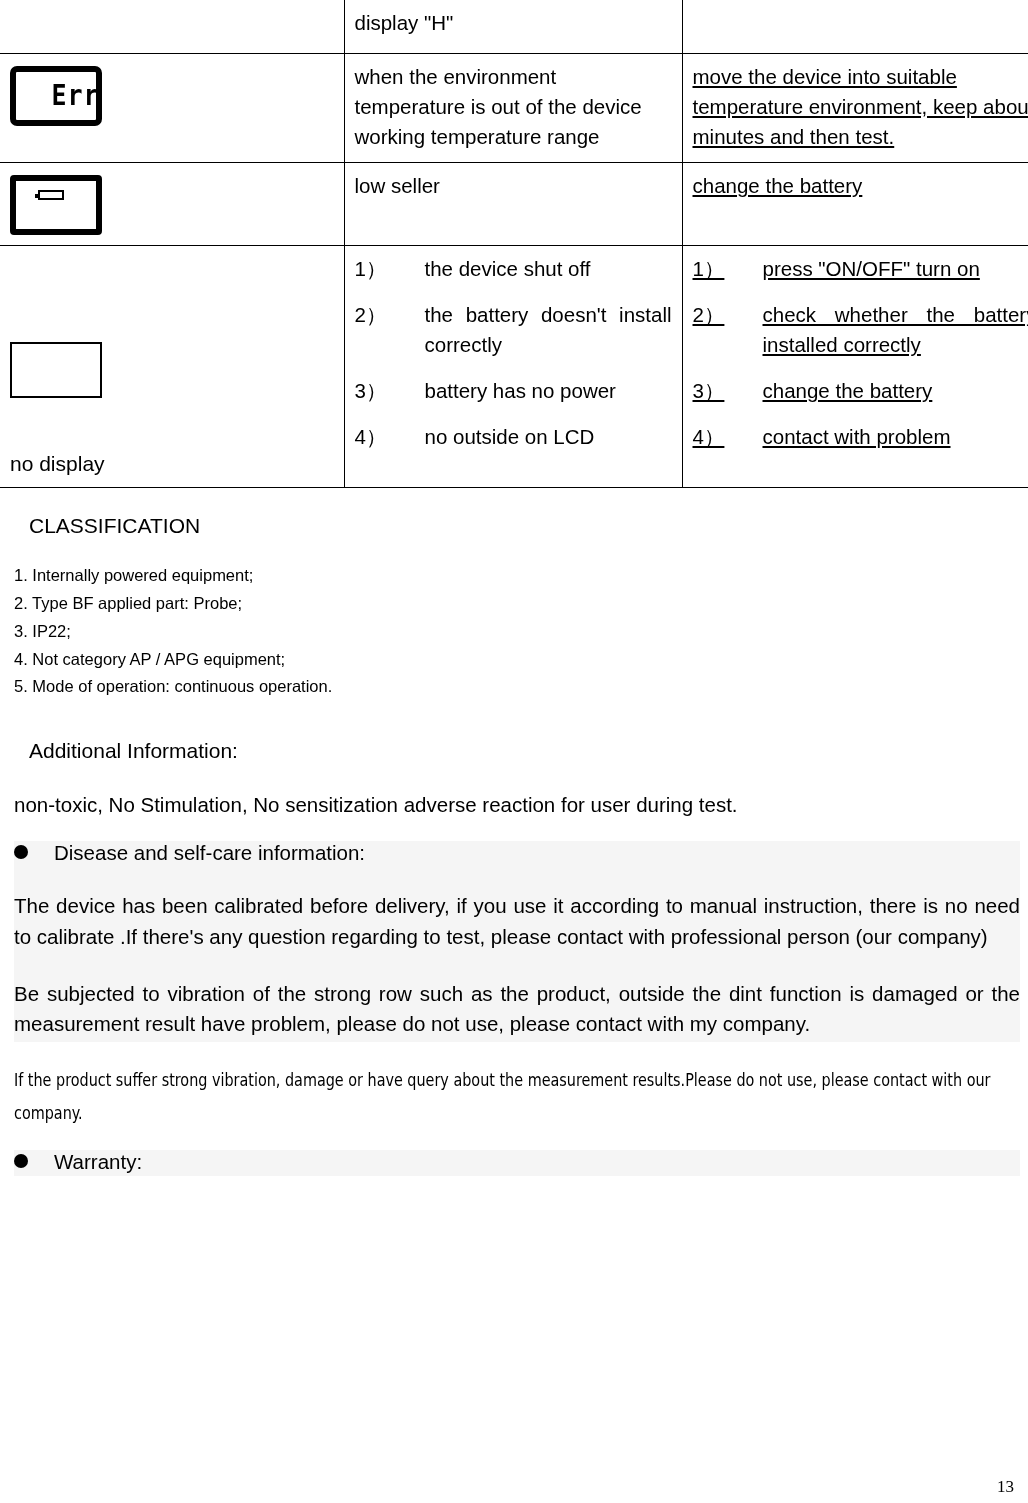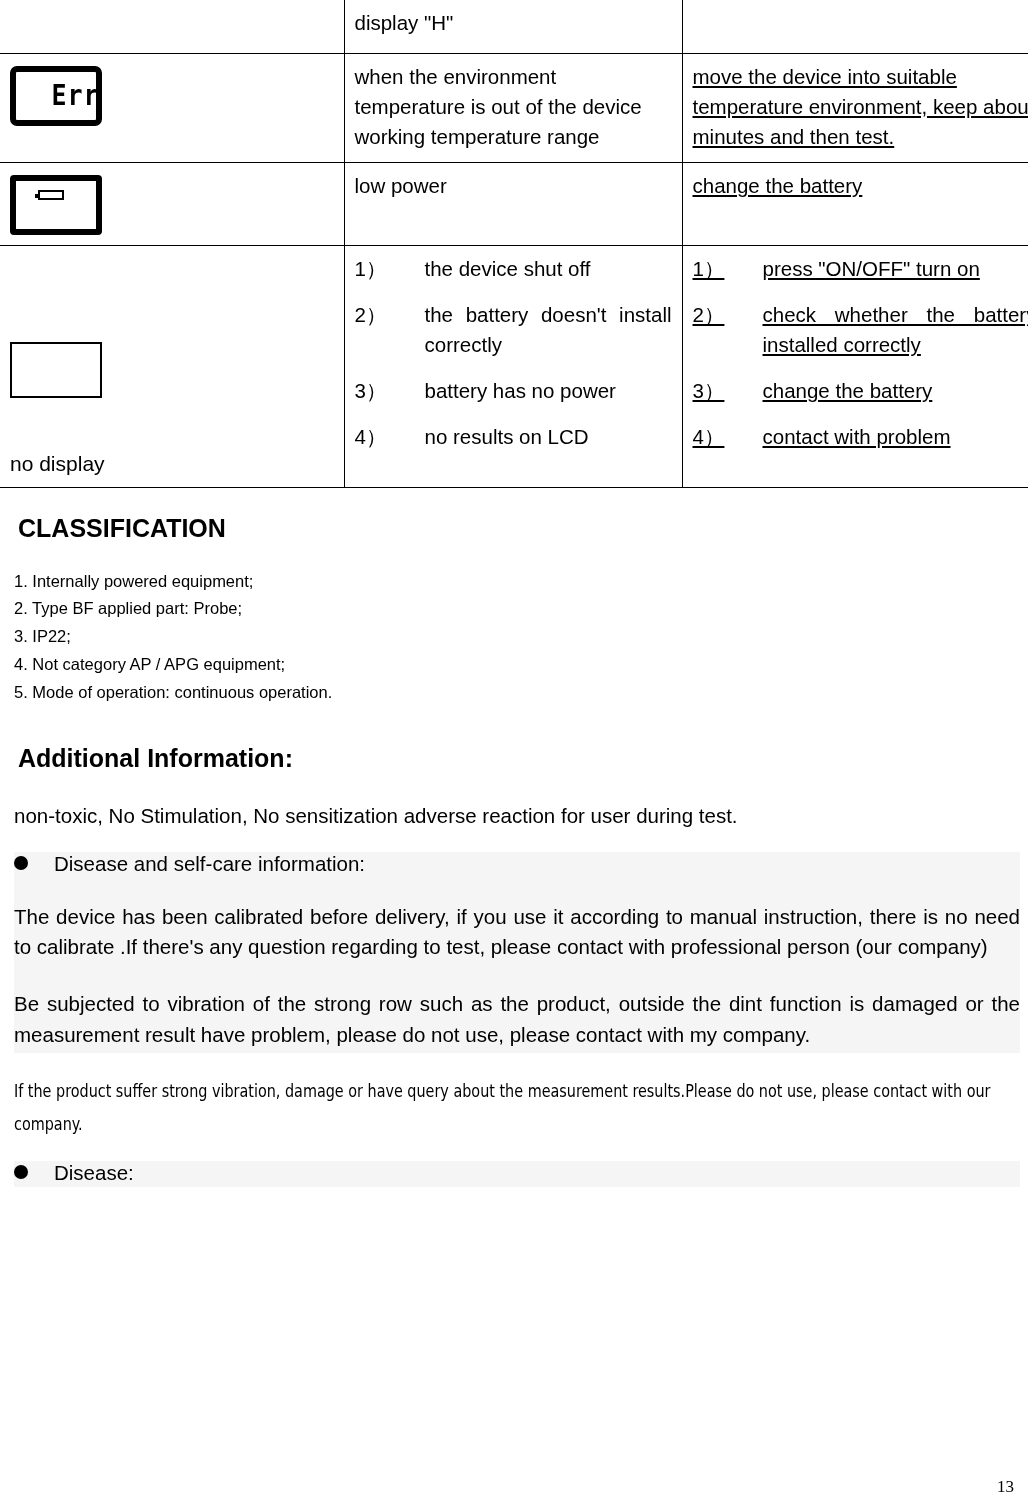--- a/index.html
+++ b/index.html
@@ -114,23 +114,23 @@
     width: 70px;
     white-space: nowrap;
   }
   .numitem .txt { flex: 1 1 auto; }
   .justify .txt { text-align: justify; text-align-last: left; }
 
   
   .page-body { padding: 0 8px 0 14px; }
 
   h2.section-h {
-    font-size: 25px;
-    font-weight: bold;
-    margin: 24px 0 0 4px;
+    font-size: 21px;
+    font-weight: normal;
+    margin: 24px 0 0 15px;
     line-height: 1.3;
   }
   h2.section-h.additional { margin-top: 36px; }
 
   .class-list {
     margin: 23px 0 0 0;
     font-size: 16.5px;
     line-height: 1.68;
   }
   .class-list div { white-space: nowrap; }
@@ -218,21 +218,21 @@
 
     <tr>
       <td class="col-icon">
         <div class="icon-wrap">
           <div class="lcd lcd-batt">
             <span class="batt-glyph"></span>
           </div>
         </div>
       </td>
       <td class="col-cause cell-pad-top">
-        <span>low power</span>
+        <span>low seller</span>
       </td>
       <td class="col-fix cell-pad-top">
         <span>change the battery</span>
       </td>
     </tr>
 
     <tr>
       <td class="col-icon">
         <div style="padding-top:88px">
           <div class="lcd lcd-blank"></div>
@@ -248,21 +248,21 @@
           <div class="numitem justify">
             <span class="num">2）</span>
             <span class="txt">the battery doesn't install correctly</span>
           </div>
           <div class="numitem">
             <span class="num">3）</span>
             <span class="txt">battery has no power</span>
           </div>
           <div class="numitem">
             <span class="num">4）</span>
-            <span class="txt">no results on LCD</span>
+            <span class="txt">no outside on LCD</span>
           </div>
         </div>
       </td>
       <td class="col-fix cell-pad-top">
         <div class="numlist">
           <div class="numitem justify">
             <span class="num">1）</span>
             <span class="txt">press "ON/OFF" turn on</span>
           </div>
           <div class="numitem justify">
@@ -308,19 +308,19 @@
     <p class="body-p justified">The device has been calibrated before delivery, if you use it according to manual instruction, there is no need to calibrate .If there's any question regarding to test, please contact with professional person (our company)</p>
 
     <p class="body-p justified">Be subjected to vibration of the strong row such as the product, outside the dint function is damaged or the measurement result have problem, please do not use, please contact with my company.</p>
   </div>
 
   <p class="small-p">If the product    suffer strong vibration, damage or have query about the measurement results.Please do not use, please contact with our company.</p>
 
   <div class="hl-block">
     <div class="bullet-line">
       <span class="dot"></span>
-      <span>Disease:</span>
+      <span>Warranty:</span>
     </div>
   </div>
 
 </div>
 
 <div class="page-num">13</div>
 
 </body></html>

